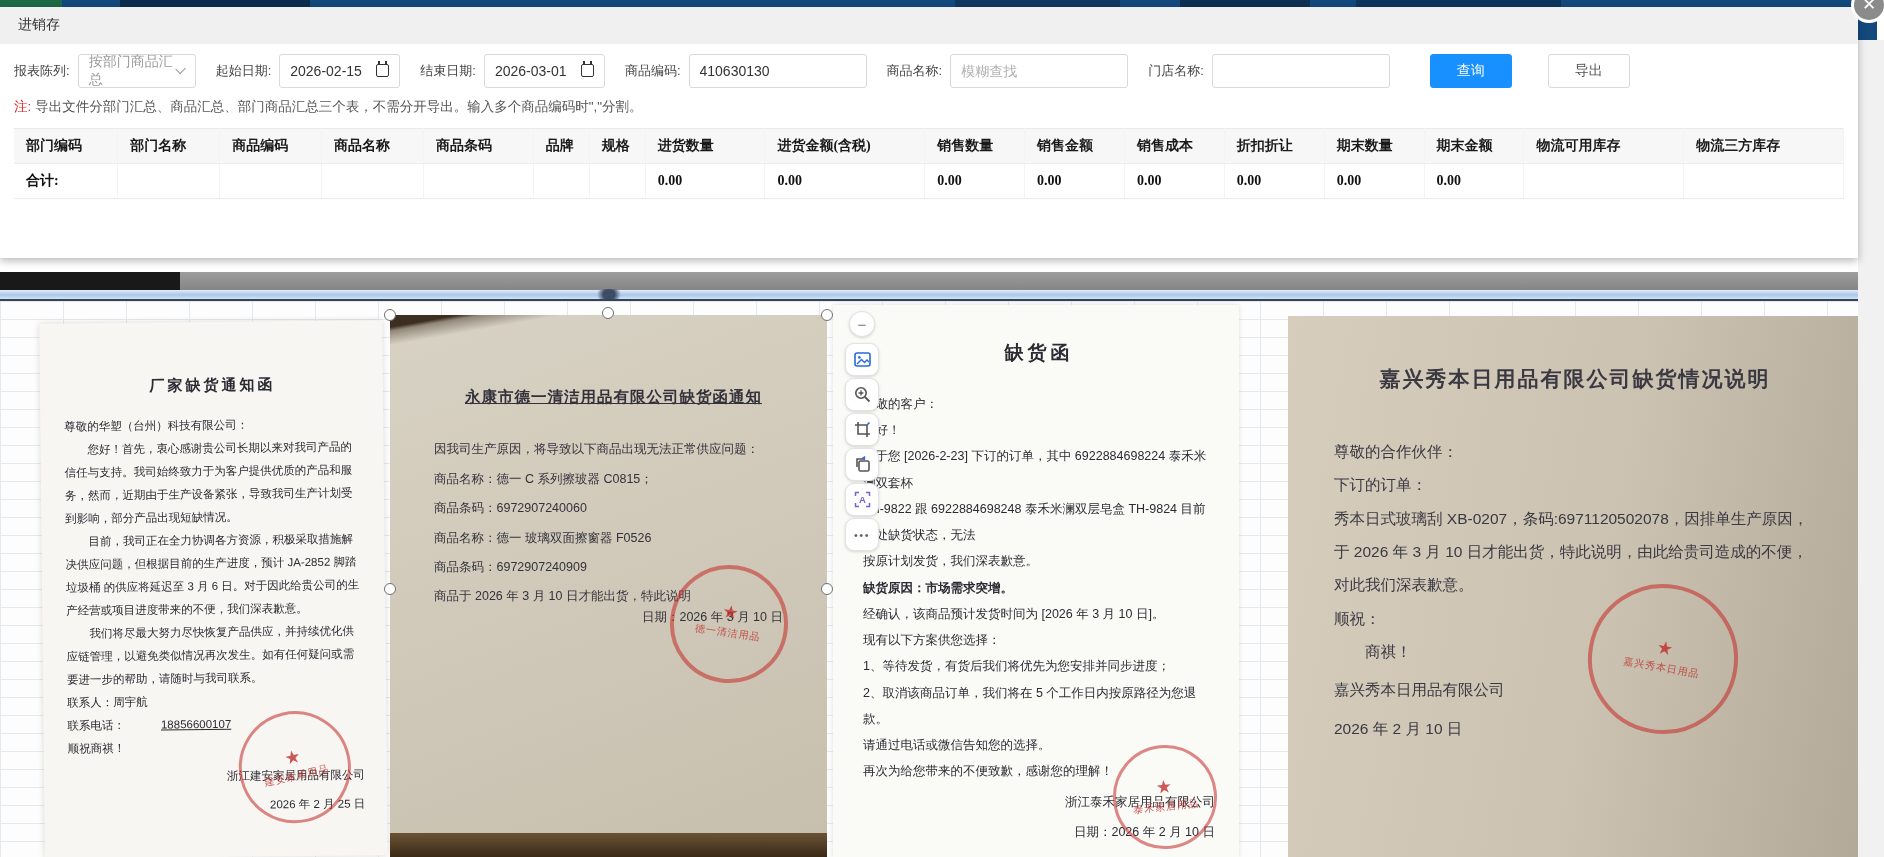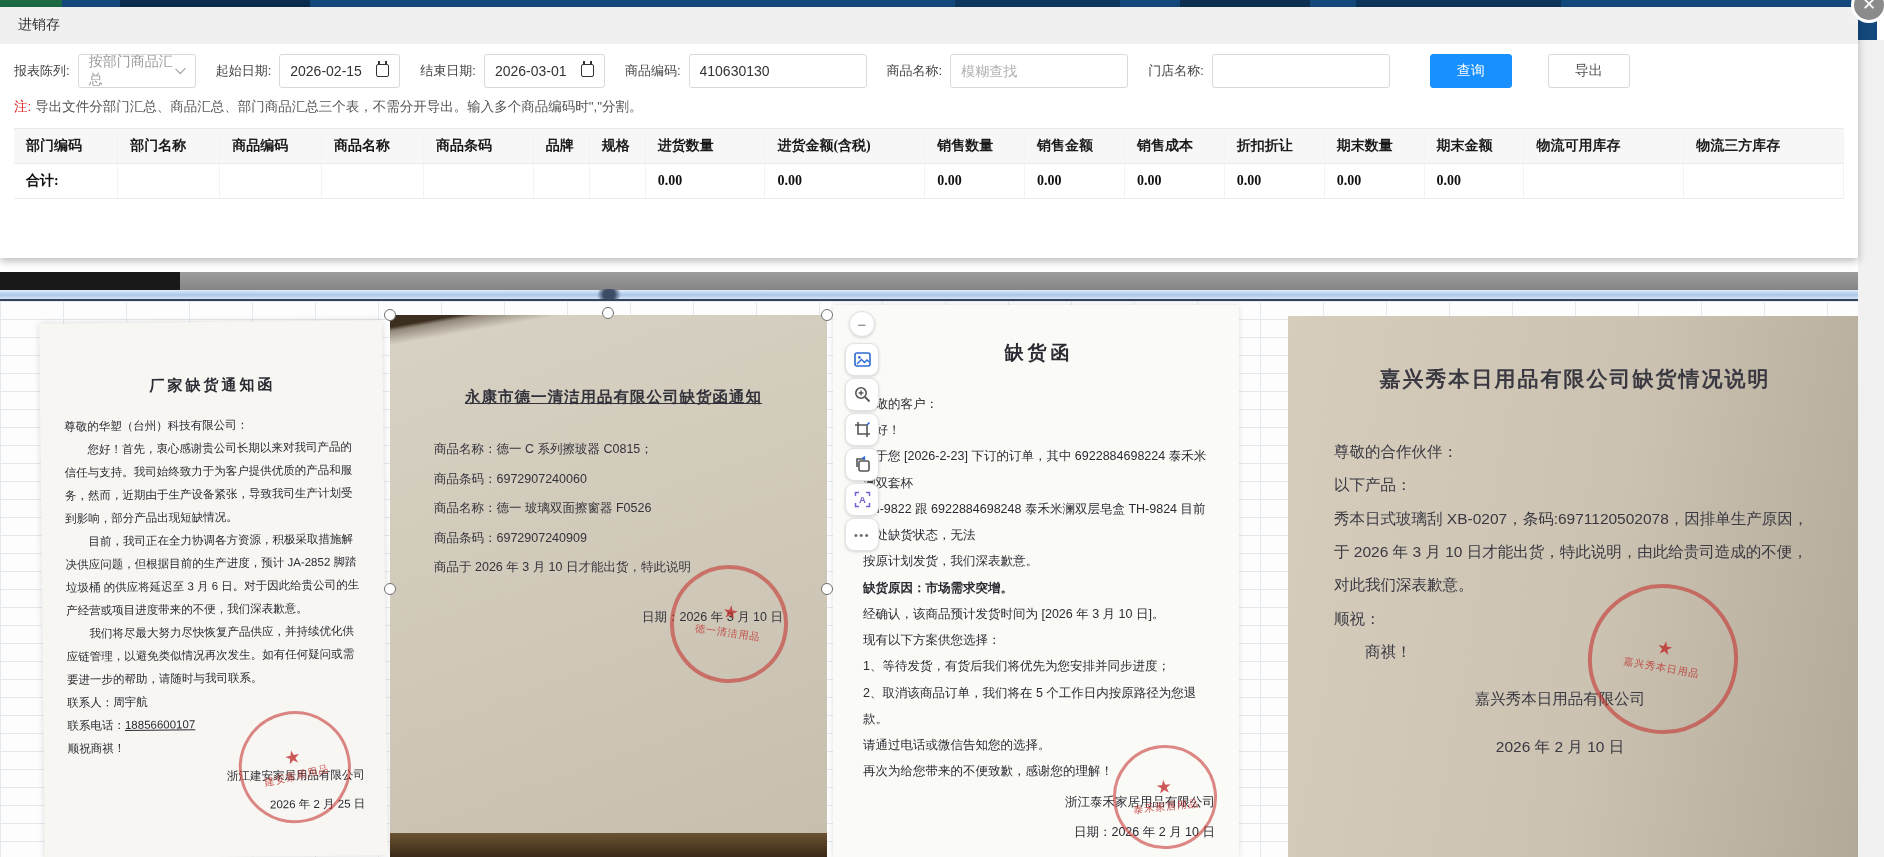--- a/index.html
+++ b/index.html
@@ -80,21 +80,21 @@
     text-align:center; pointer-events:none; }
   .stamp .star { font-size:18px; line-height:1; }
   .stamp .stxt { font-size:10px; letter-spacing:1px; }
 
   .doc1 { left:42px; top:322px; width:343px; height:535px; background:#f7f6f2;
     transform:rotate(-.6deg); box-shadow:0 0 6px rgba(0,0,0,.15); padding:48px 22px 0 24px;
     font-size:11.5px; line-height:2.0; }
   .doc1 .doc-title { font-size:15px; letter-spacing:3px; margin-bottom:14px; }
   .doc1 p.ind { text-indent:2em; }
   .doc1 .sig { text-align:right; margin-top:6px; }
-  .u { text-decoration:underline; }
+  .u { text-decoration:underline;margin-left:36px; }
 
   .doc2 { left:390px; top:315px; width:437px; height:542px;
     background:linear-gradient(160deg,#d8d2c4,#cfc8b8 55%,#c6bfae);
     padding:64px 34px 0 44px; font-size:12.5px; line-height:2.35; color:#33323b; }
   .doc2::before { content:""; position:absolute; left:0; top:0; width:100%; height:30px;
     background:linear-gradient(170deg,#3c2f21 0 12px,rgba(60,47,33,.45) 16px,rgba(60,47,33,0) 30px); }
   .doc2::after { content:""; position:absolute; left:0; bottom:0; width:100%; height:24px;
     background:linear-gradient(#6b5233,#3a2a18); }
   .doc2 .doc-title { font-size:15.5px; text-decoration:underline; letter-spacing:1px; margin-bottom:20px; }
   .doc2 .d2date { position:absolute; right:44px; top:288px; font-size:12.5px; }
@@ -102,21 +102,21 @@
   .doc3 { left:833px; top:305px; width:406px; height:552px; background:#fafaf7;
     box-shadow:0 0 5px rgba(0,0,0,.12); padding:28px 24px 0 30px; font-size:12.5px; line-height:2.1; }
   .doc3 .doc-title { font-size:19px; letter-spacing:4px; margin-bottom:18px; }
   .doc3 .bold { font-weight:bold; }
   .doc3 .sig { text-align:right; margin-top:4px; }
 
   .doc4 { left:1288px; top:316px; width:570px; height:553px;
     background:linear-gradient(100deg,#d6cdbd,#cbc2b1 55%,#b2a998);
     padding:40px 42px 8px 46px; font-size:15.5px; line-height:2.15; color:#3a3942; }
   .doc4 .doc-title { font-size:21px; letter-spacing:2px; margin-bottom:34px; }
-  .doc4 .sig { text-align:center; margin-top:14px; padding-right:30px; }
+  .doc4 .sig { text-align:left; margin-top:5px; padding-right:30px; }
 
   
   .handle { position:absolute; width:12px; height:12px; border-radius:50%; background:#fff;
     border:1.5px solid #6f6f6f; z-index:20; }
 
   
   .float-toolbar { position:absolute; left:845px; top:311px; width:38px; z-index:25;
     display:flex; flex-direction:column; gap:2px; }
   .ft-btn { width:34px; height:33px; background:#fff; border:1px solid #e3e3e3; border-radius:9px;
     box-shadow:0 1px 3px rgba(0,0,0,.15); display:flex; align-items:center; justify-content:center;
@@ -270,20 +270,21 @@
     <div class="stamp" style="left:195px;top:390px;width:112px;height:112px;transform:rotate(-12deg);">
       <div>
           <div class="star">★</div>
           <div class="stxt">建安家居用品</div>
         </div>
     </div>
   </div>
 
   <div class="doc doc2">
     <div class="doc-title">永康市德一清洁用品有限公司缺货函通知</div>
+    <p>因我司生产原因，将导致以下商品出现无法正常供应问题：</p>
     <p>商品名称：德一 C 系列擦玻器 C0815；</p>
     <p>商品条码：6972907240060</p>
     <p>商品名称：德一 玻璃双面擦窗器 F0526</p>
     <p>商品条码：6972907240909</p>
     <p>商品于 2026 年 3 月 10 日才能出货，特此说明</p>
     <div class="d2date">日期：2026 年 3 月 10 日</div>
     <div class="stamp" style="left:280px;top:250px;width:118px;height:118px;transform:rotate(8deg);border-width:4px;">
       <div>
           <div class="star">★</div>
           <div class="stxt">德一清洁用品</div>
@@ -317,21 +318,21 @@
       <div>
           <div class="star">★</div>
           <div class="stxt">泰禾家居用品</div>
         </div>
     </div>
   </div>
 
   <div class="doc doc4">
     <div class="doc-title">嘉兴秀本日用品有限公司缺货情况说明</div>
     <p>尊敬的合作伙伴：</p>
-    <p>以下产品：</p>
+    <p>下订的订单：</p>
     <p>秀本日式玻璃刮 XB-0207，条码:6971120502078，因排单生产原因，于 2026 年 3 月 10 日才能出货，特此说明，由此给贵司造成的不便，对此我们深表歉意。</p>
     <p>顺祝：</p>
     <p style="text-indent:2em;">商祺！</p>
     <p class="sig">嘉兴秀本日用品有限公司</p>
     <p class="sig">2026 年 2 月 10 日</p>
     <div class="stamp" style="left:300px;top:268px;width:150px;height:150px;transform:rotate(10deg);border-width:4px;">
       <div>
           <div class="star">★</div>
           <div class="stxt">嘉兴秀本日用品</div>
         </div>

